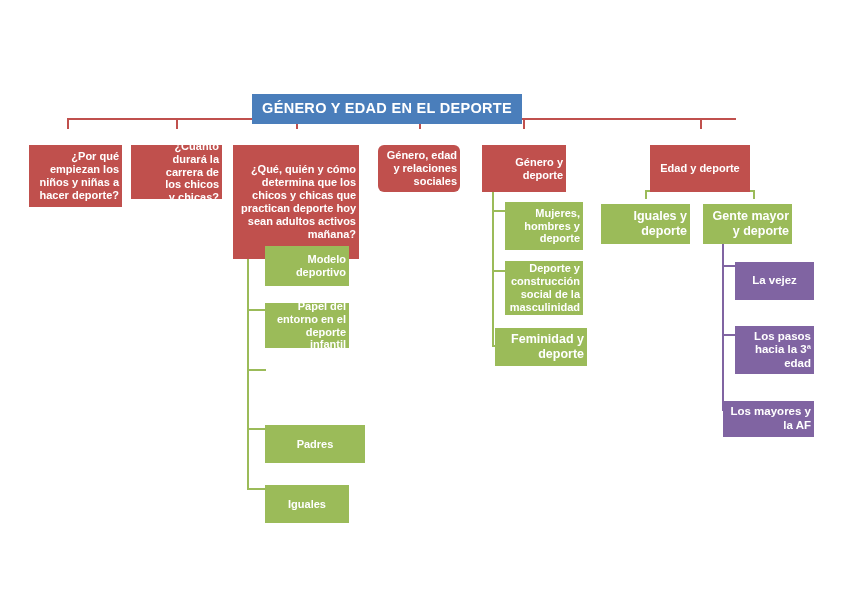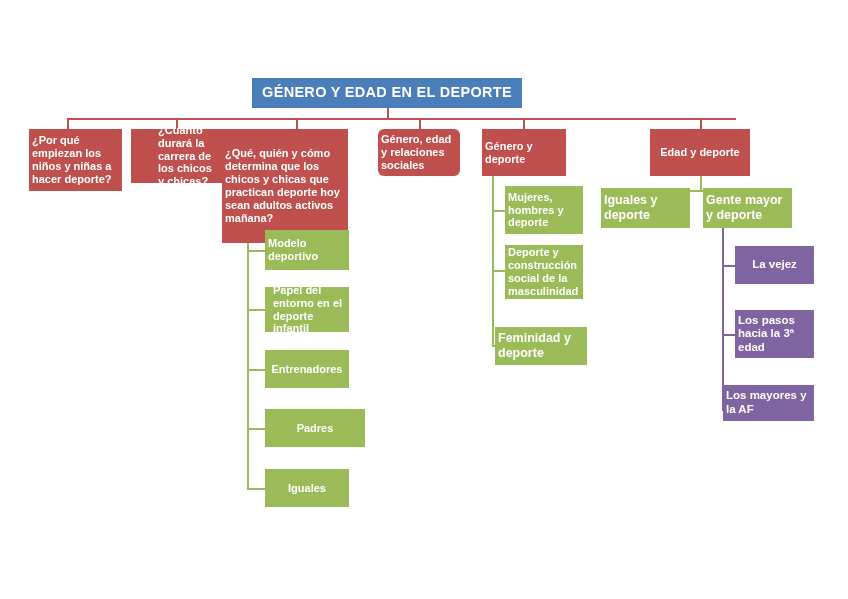--- a/index.html
+++ b/index.html
@@ -16,27 +16,28 @@
     height: 599px;
     background: #ffffff;
     overflow: hidden;
   }
   .node {
     position: absolute;
     box-sizing: border-box;
     display: flex;
     align-items: center;
     justify-content: center;
-    text-align: left;
+    text-align: right;
     color: #ffffff;
     font-weight: bold;
     line-height: 1.18;
     padding: 2px 3px;
     z-index: 5;
     letter-spacing: 0px;
+    margin-top: 16px;
   }
   .node-root {
     background: #4a7ebb;
     font-size: 14.5px;
     letter-spacing: 0.3px;
   }
   .node-red {
     background: #c0504d;
     font-size: 11px;
   }
@@ -103,43 +104,42 @@
   <div class="conn conn-purple h" style="left:722px; top:265px; width:14px;"></div>
   <div class="conn conn-purple h" style="left:722px; top:334px; width:14px;"></div>
   <div class="conn conn-purple h" style="left:722px; top:409px; width:14px;"></div>
 
   <div class="node node-root" style="left:252px; top:78px; width:270px; height:30px;">GÉNERO Y EDAD EN EL DEPORTE</div>
 
   <div class="node node-red" style="left:29px; top:129px; width:93px; height:62px;">¿Por qué empiezan los niños y niñas a hacer deporte?</div>
 
   <div class="node node-red" style="left:131px; top:129px; width:91px; height:54px;padding-left:27px;">¿Cuánto durará la carrera de los chicos y chicas?</div>
 
-  <div class="node node-red" style="left:222px; top:129px; width:126px; height:114px;">¿Qué, quién y cómo determina que los chicos y chicas que practican deporte hoy sean adultos activos mañana?</div>
+  <div class="node node-red" style="left:233px; top:129px; width:126px; height:114px;">¿Qué, quién y cómo determina que los chicos y chicas que practican deporte hoy sean adultos activos mañana?</div>
 
   <div class="node node-red" style="left:378px; top:129px; width:82px; height:47px;border-radius:6px;">Género, edad y relaciones sociales</div>
 
   <div class="node node-red" style="left:482px; top:129px; width:84px; height:47px;">Género y deporte</div>
 
   <div class="node node-red" style="left:650px; top:129px; width:100px; height:47px;">Edad y deporte</div>
 
   <div class="node node-green" style="left:265px; top:230px; width:84px; height:40px;">Modelo deportivo</div>
 
   <div class="node node-green" style="left:265px; top:287px; width:84px; height:45px;padding-left:8px;">Papel del entorno en el deporte infantil</div>
 
-  <div class="node node-green" style="left:265px; top:350px; width:84px; height:38px;">Entrenadores</div>
 
   <div class="node node-green" style="left:265px; top:409px; width:100px; height:38px;">Padres</div>
 
   <div class="node node-green" style="left:265px; top:469px; width:84px; height:38px;">Iguales</div>
 
   <div class="node node-green" style="left:505px; top:186px; width:78px; height:48px;">Mujeres, hombres y deporte</div>
 
   <div class="node node-green" style="left:505px; top:245px; width:78px; height:54px;">Deporte y construcción social de la masculinidad</div>
 
-  <div class="node node-green big" style="left:495px; top:327px; width:92px; height:38px;">Feminidad y deporte</div>
+  <div class="node node-green big" style="left:495px; top:312px; width:92px; height:38px;">Feminidad y deporte</div>
 
   <div class="node node-green big" style="left:601px; top:188px; width:89px; height:40px;">Iguales y deporte</div>
 
   <div class="node node-green big" style="left:703px; top:188px; width:89px; height:40px;">Gente mayor y deporte</div>
 
   <div class="node node-purple" style="left:735px; top:246px; width:79px; height:38px;">La vejez</div>
 
   <div class="node node-purple" style="left:735px; top:310px; width:79px; height:48px;">Los pasos hacia la 3ª edad</div>
 
   <div class="node node-purple" style="left:723px; top:385px; width:91px; height:36px;">Los mayores y la AF</div>

